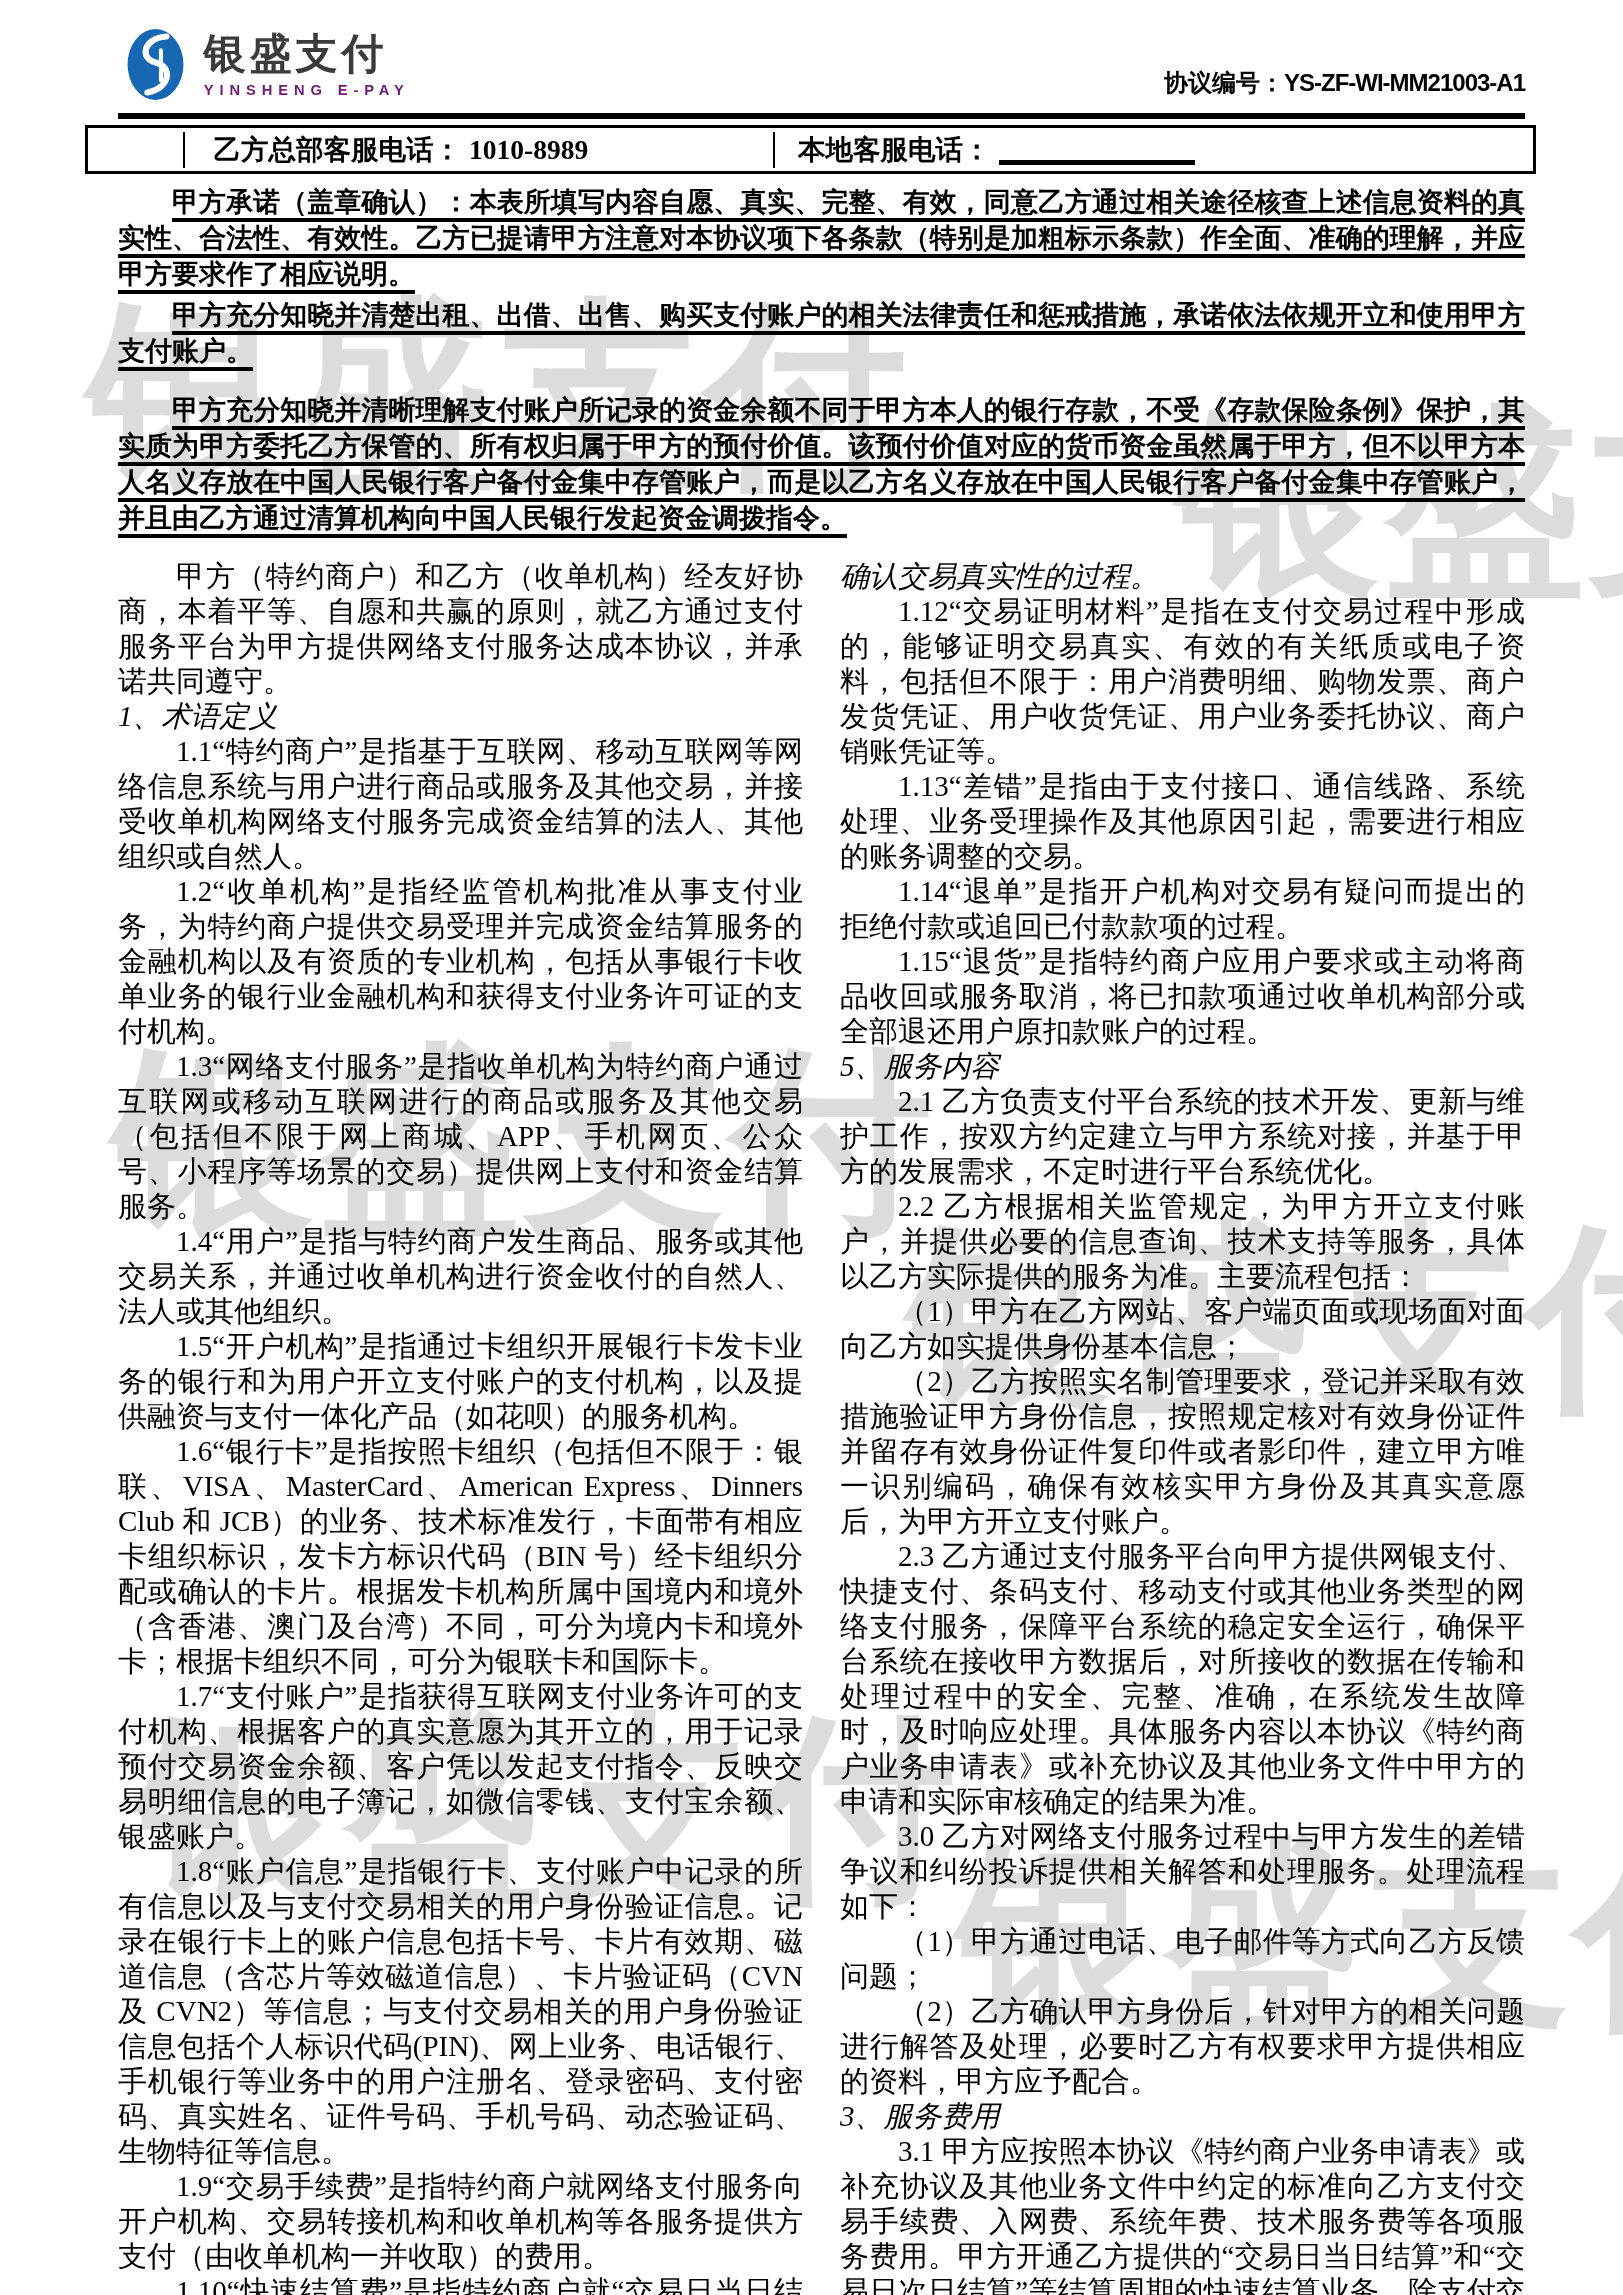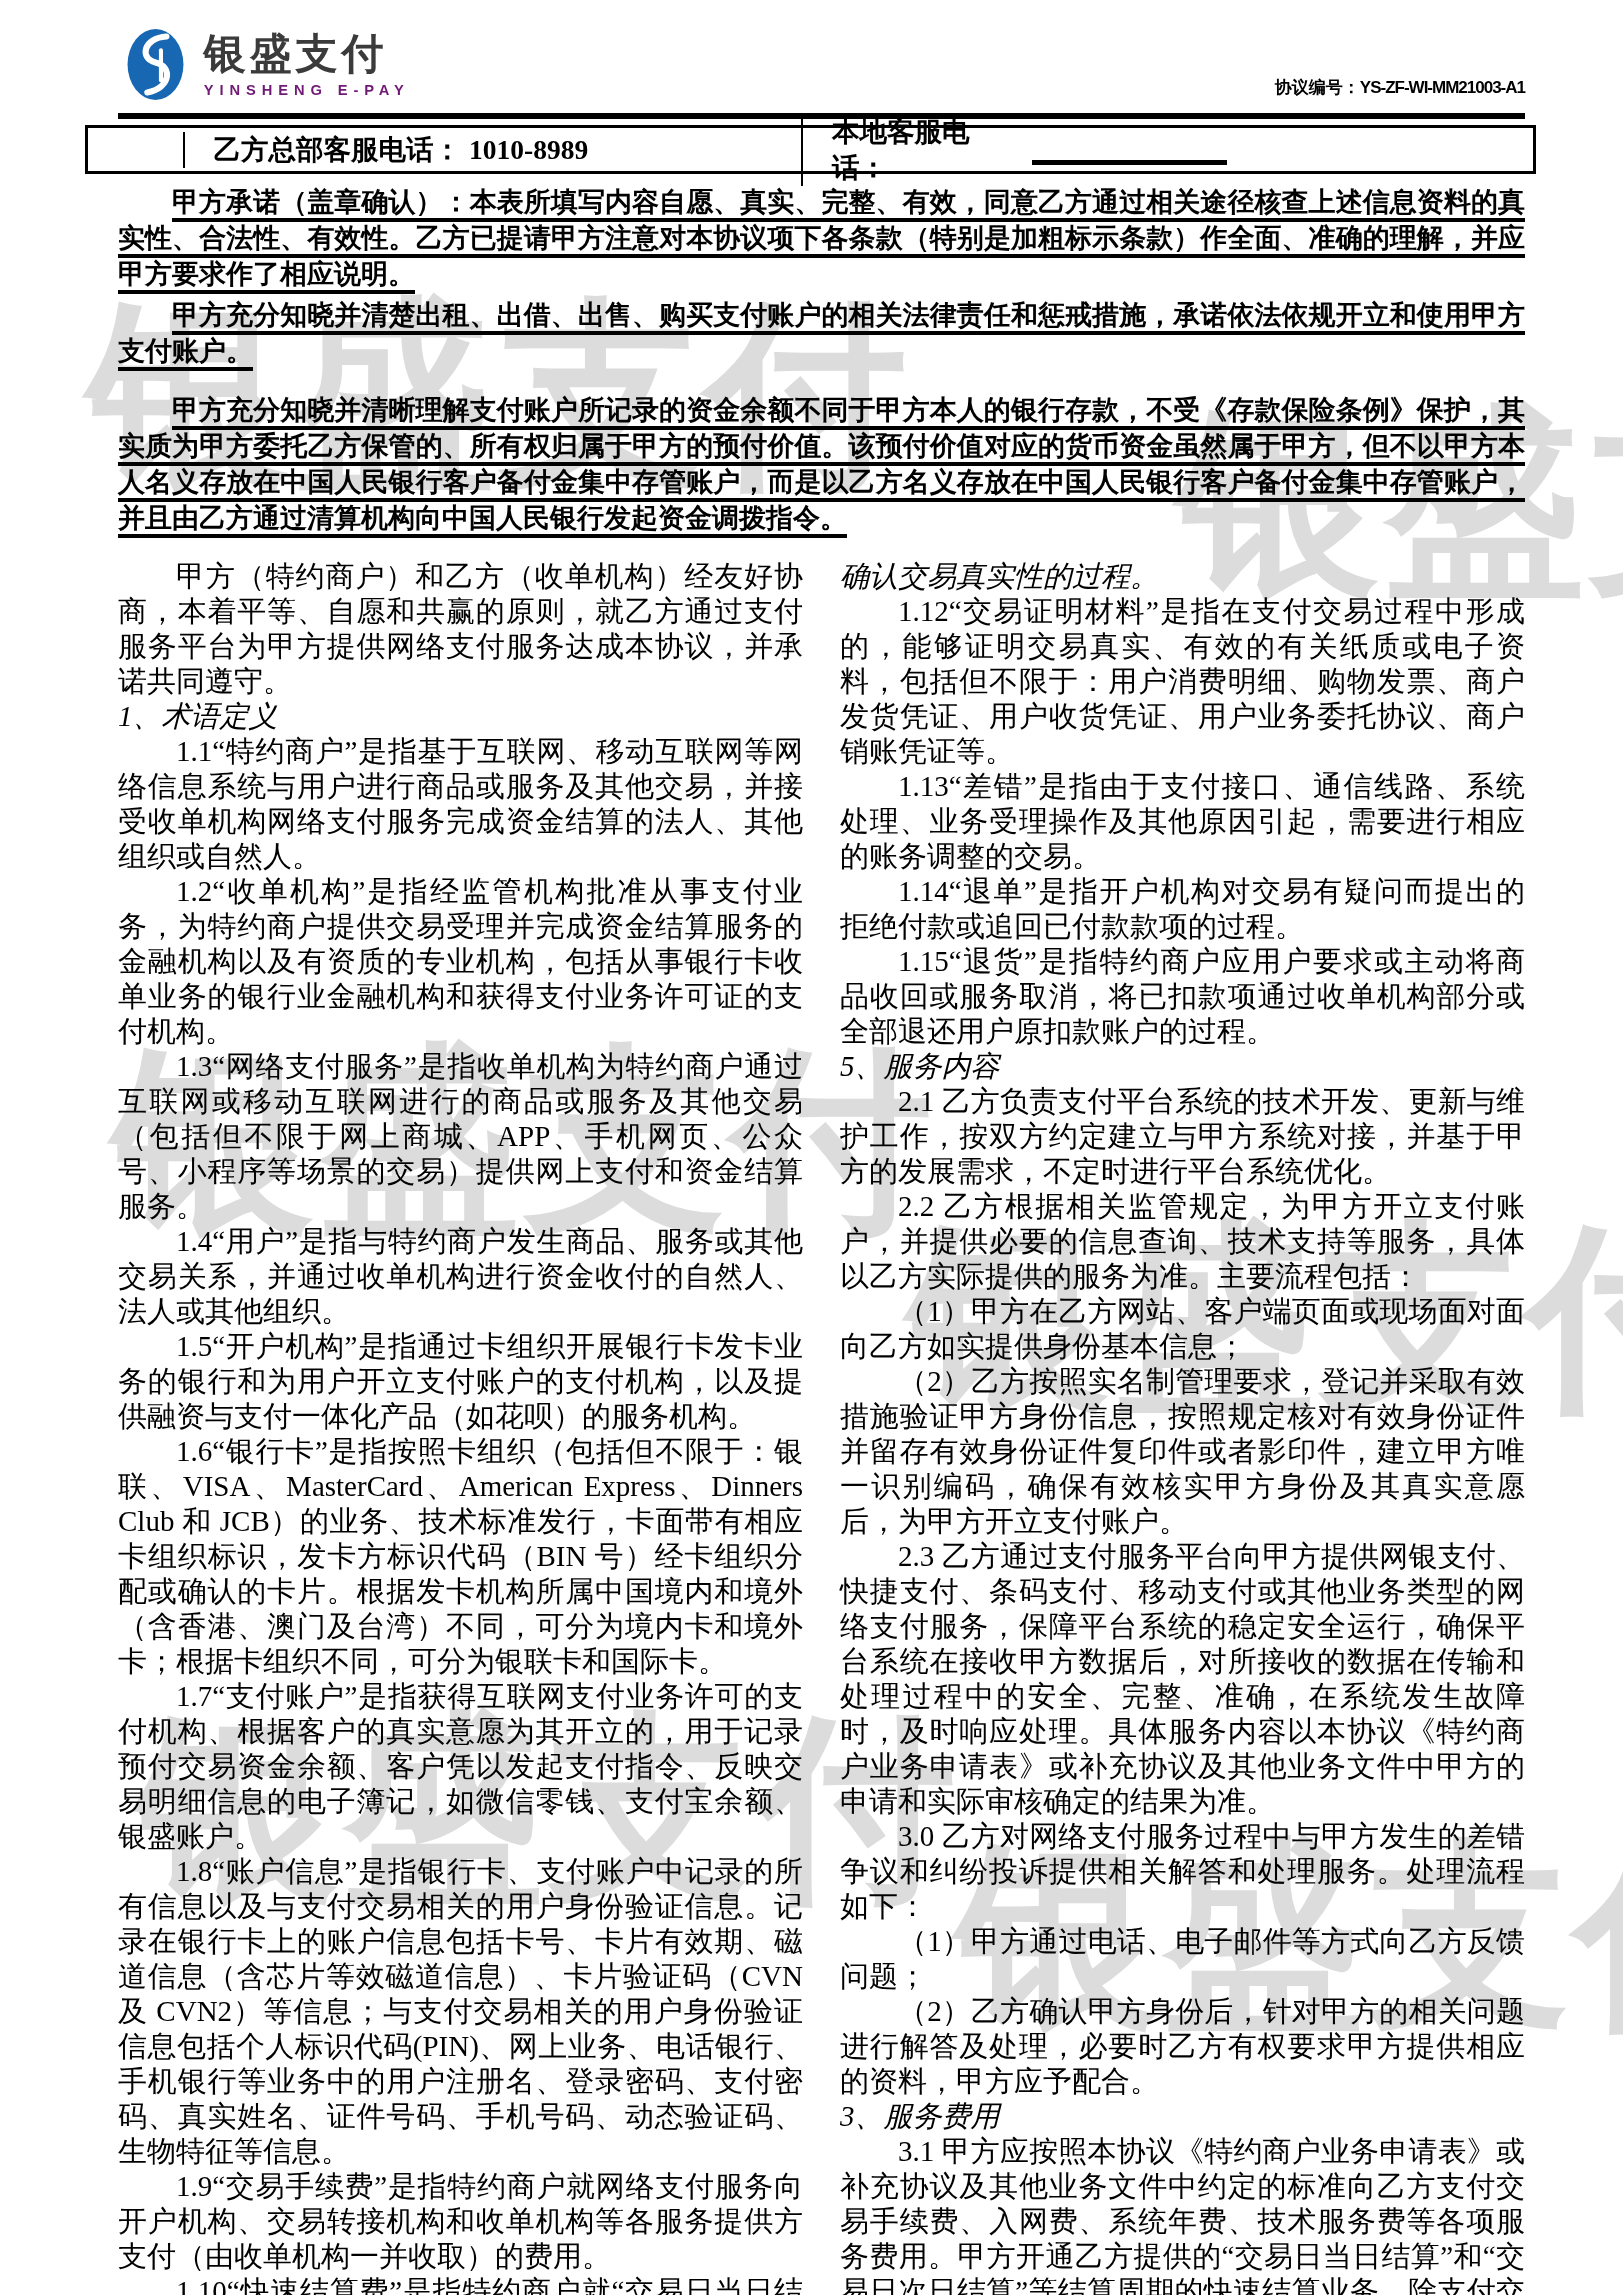--- a/index.html
+++ b/index.html
@@ -16,35 +16,35 @@
   .content{position:relative;z-index:1;padding:27px 98px 0 118px;}
   
   .hdr{display:flex;align-items:flex-start;}
   .brand{display:flex;align-items:center;gap:10.8px;}
   .logo-mark{width:75px;height:75px;flex:0 0 auto;}
   .brand-txt{display:flex;flex-direction:column;}
   .brand-cn{font-family:"Liberation Sans","DejaVu Sans",sans-serif;font-weight:bold;
             font-size:42px;color:#3b3b3b;letter-spacing:3.9px;line-height:1.1;}
   .brand-en{font-family:"Liberation Sans","DejaVu Sans",sans-serif;font-weight:bold;
             font-size:14.7px;color:#701a75;letter-spacing:5.9px;margin-top:4.9px;}
-  .agreement{margin-left:auto;align-self:flex-end;font-size:17px;font-weight:bold;
+  .agreement{margin-left:auto;align-self:flex-end;font-size:24px;font-weight:bold;
              padding-bottom:2.9px;white-space:nowrap;}
   .agreement .no{font-family:"Liberation Sans","DejaVu Sans",sans-serif;
                  letter-spacing:-1px;font-weight:bold;}
   .rule{height:6.4px;background:#000;margin-top:10.8px;}
   
   .phone-table{
     margin-top:5.9px;margin-left:-33px;width:1451px;box-sizing:border-box;
     border:3.9px solid #000;display:flex;align-items:center;height:49px;
     font-size:27.5px;font-weight:bold;
   }
   .phone-table .cell{display:flex;align-items:center;box-sizing:border-box;}
   .c0{width:95px;}
   .c1{width:590px;border-left:2px solid #000;padding-left:28.5px;}
-  .c2{width:426px;border-left:2px solid #000;padding-left:29px;margin-left:28px;}
+  .c2{width:426px;border-left:2px solid #000;padding-left:23px;}
   .c3{flex:1;border-left:2px solid #000;}
   .phone-val{margin-left:8px;font-weight:bold;}
   .blank-line{display:inline-block;width:196px;height:26.5px;border-bottom:5.9px solid #000;margin-left:8.8px;}
   
   .notice{
     font-size:27px;font-weight:bold;line-height:36px;text-align:justify;
     text-indent:2em;margin:0;
     text-decoration:underline;text-decoration-thickness:3.9px;text-underline-offset:7.4px;
   }
   .n1{margin-top:9.8px;}

